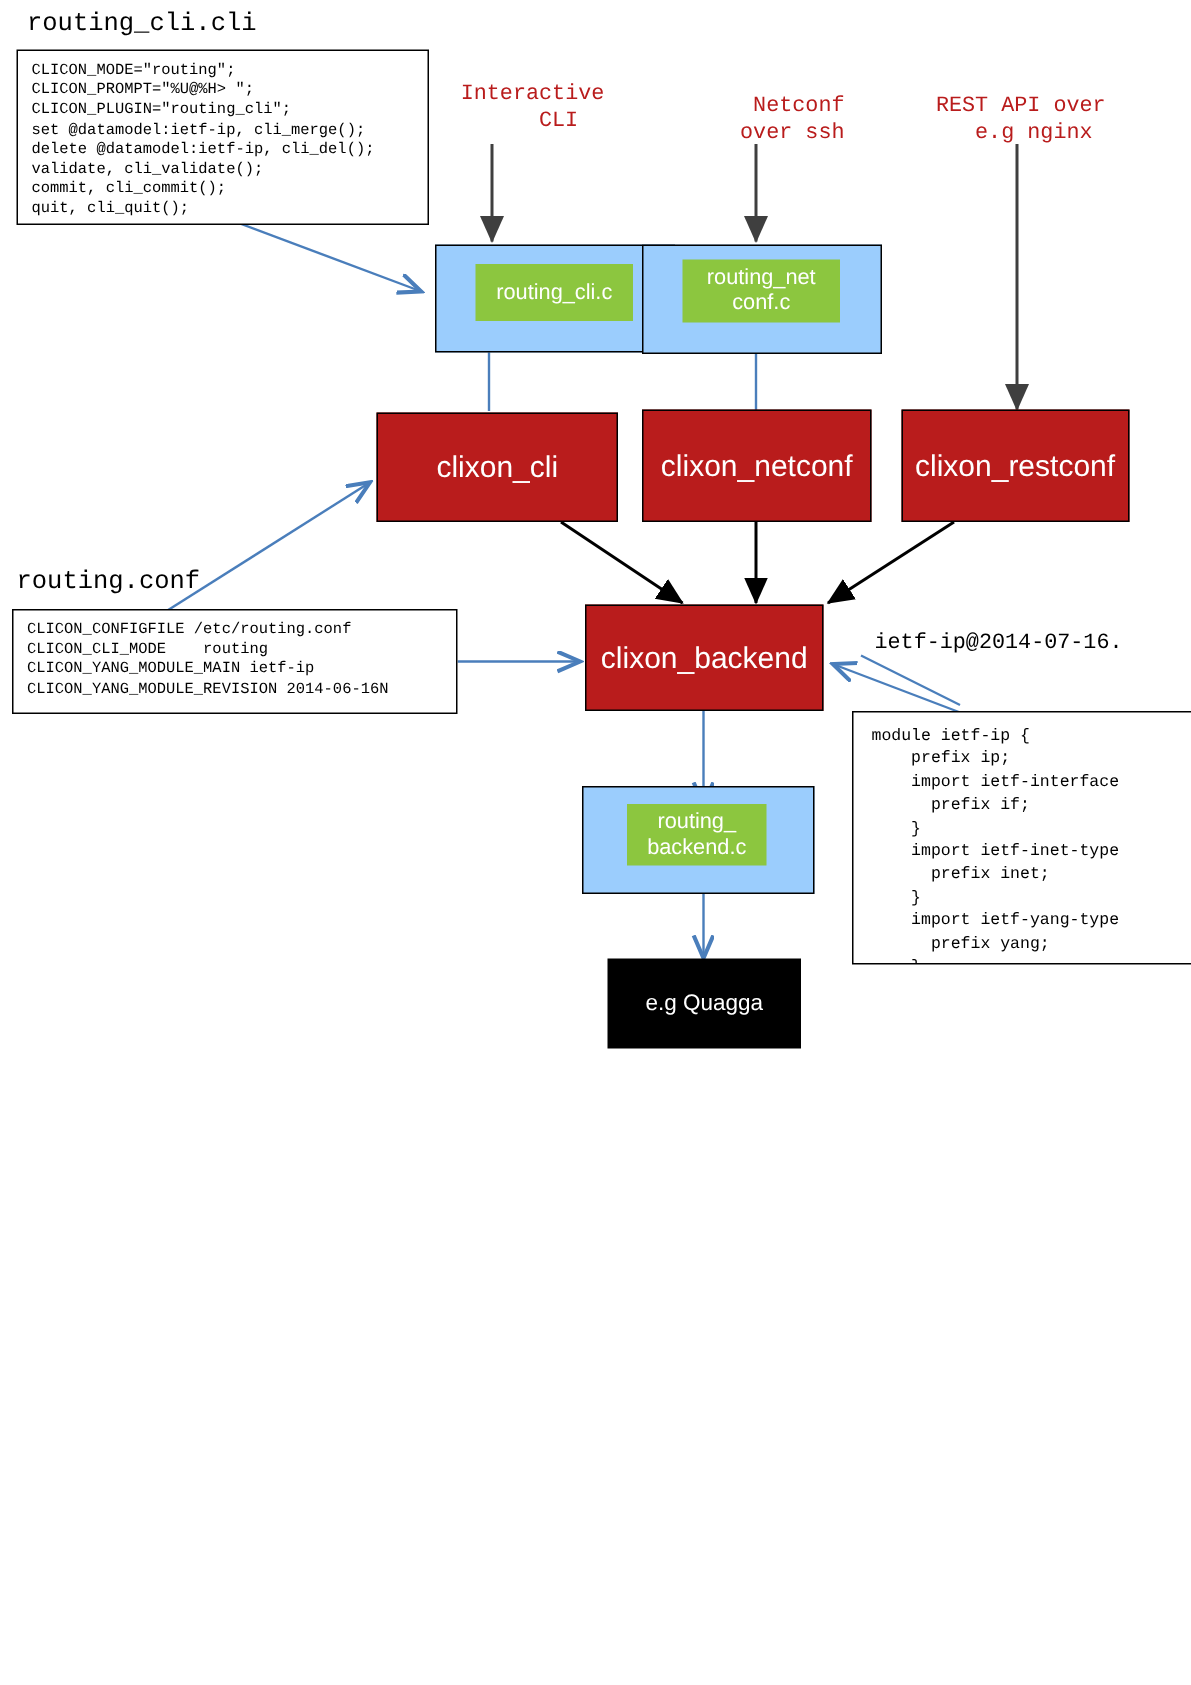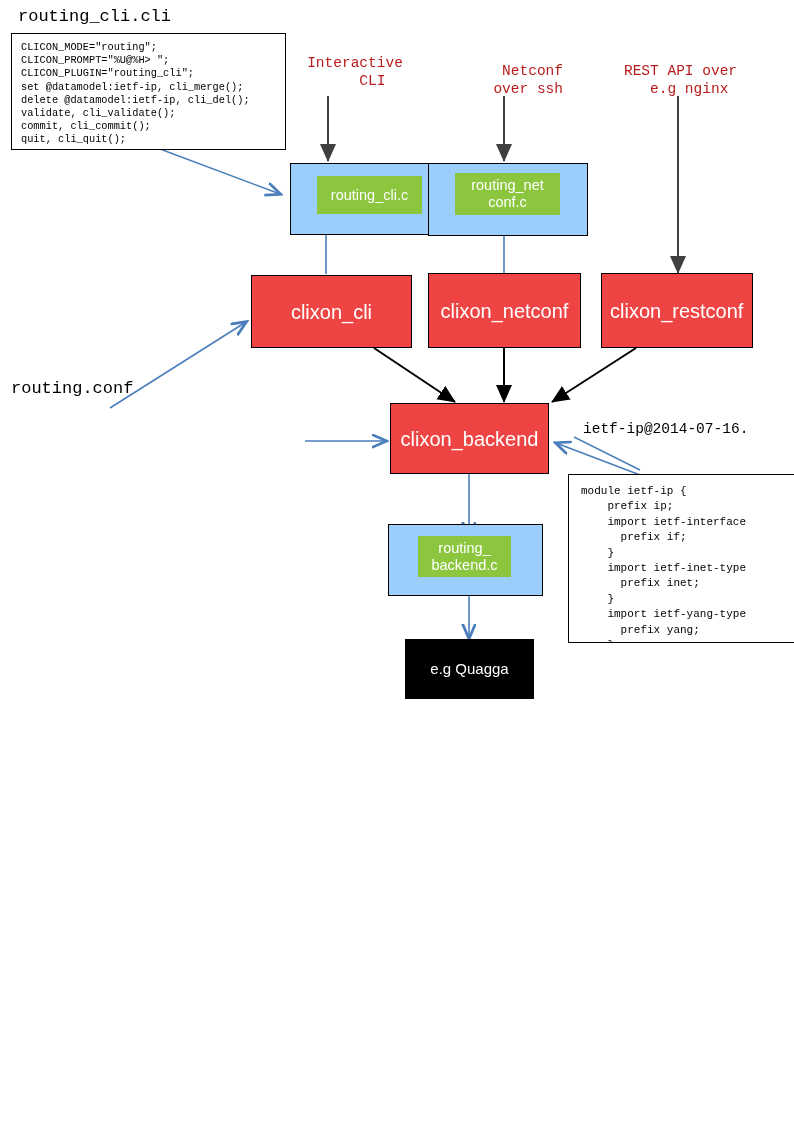--- a/index.html
+++ b/index.html
@@ -63,21 +63,21 @@
     position: absolute;
     box-sizing: border-box;
     border: 1.6px solid #000000;
     display: flex;
     align-items: center;
     justify-content: center;
     text-align: center;
     color: #ffffff;
   }
   .node.vivid {
-    background: #ef4444;
+    background: #b91c1c;
     font-size: 20px;
     line-height: 24px;
   }
   .node.panel {
     background: #9bcdfd;
     align-items: flex-start;
     justify-content: center;
   }
   .plugin {
     position: absolute;
@@ -193,20 +193,26 @@
   <div class="node vivid" style="left:390px; top:403px; width:159px; height:71px;">
     <span>clixon_backend</span>
   </div>
 
   <div class="node vivid" style="left:601px; top:273px; width:152px; height:75px; justify-content:flex-start; padding-left:8px;">
     <span style="white-space:nowrap;">clixon_restconf</span>
   </div>
 
   <div class="mono-label big" style="left:11px; top:379px;">routing.conf</div>
 
+  <div class="code-box" style="left:8px; top:406px; width:297px; height:70px;">
+    <pre>CLICON_CONFIGFILE /etc/routing.conf
+CLICON_CLI_MODE    routing
+CLICON_YANG_MODULE_MAIN ietf-ip
+CLICON_YANG_MODULE_REVISION 2014-06-16N</pre>
+  </div>
 
   <div class="mono-label" style="left:583px; top:421px;">ietf-ip@2014-07-16.</div>
 
   <div class="code-box yang" style="left:568px; top:474px; width:228px; height:169px;">
     <pre>module ietf-ip {
     prefix ip;
     import ietf-interface
       prefix if;
     }
     import ietf-inet-type

